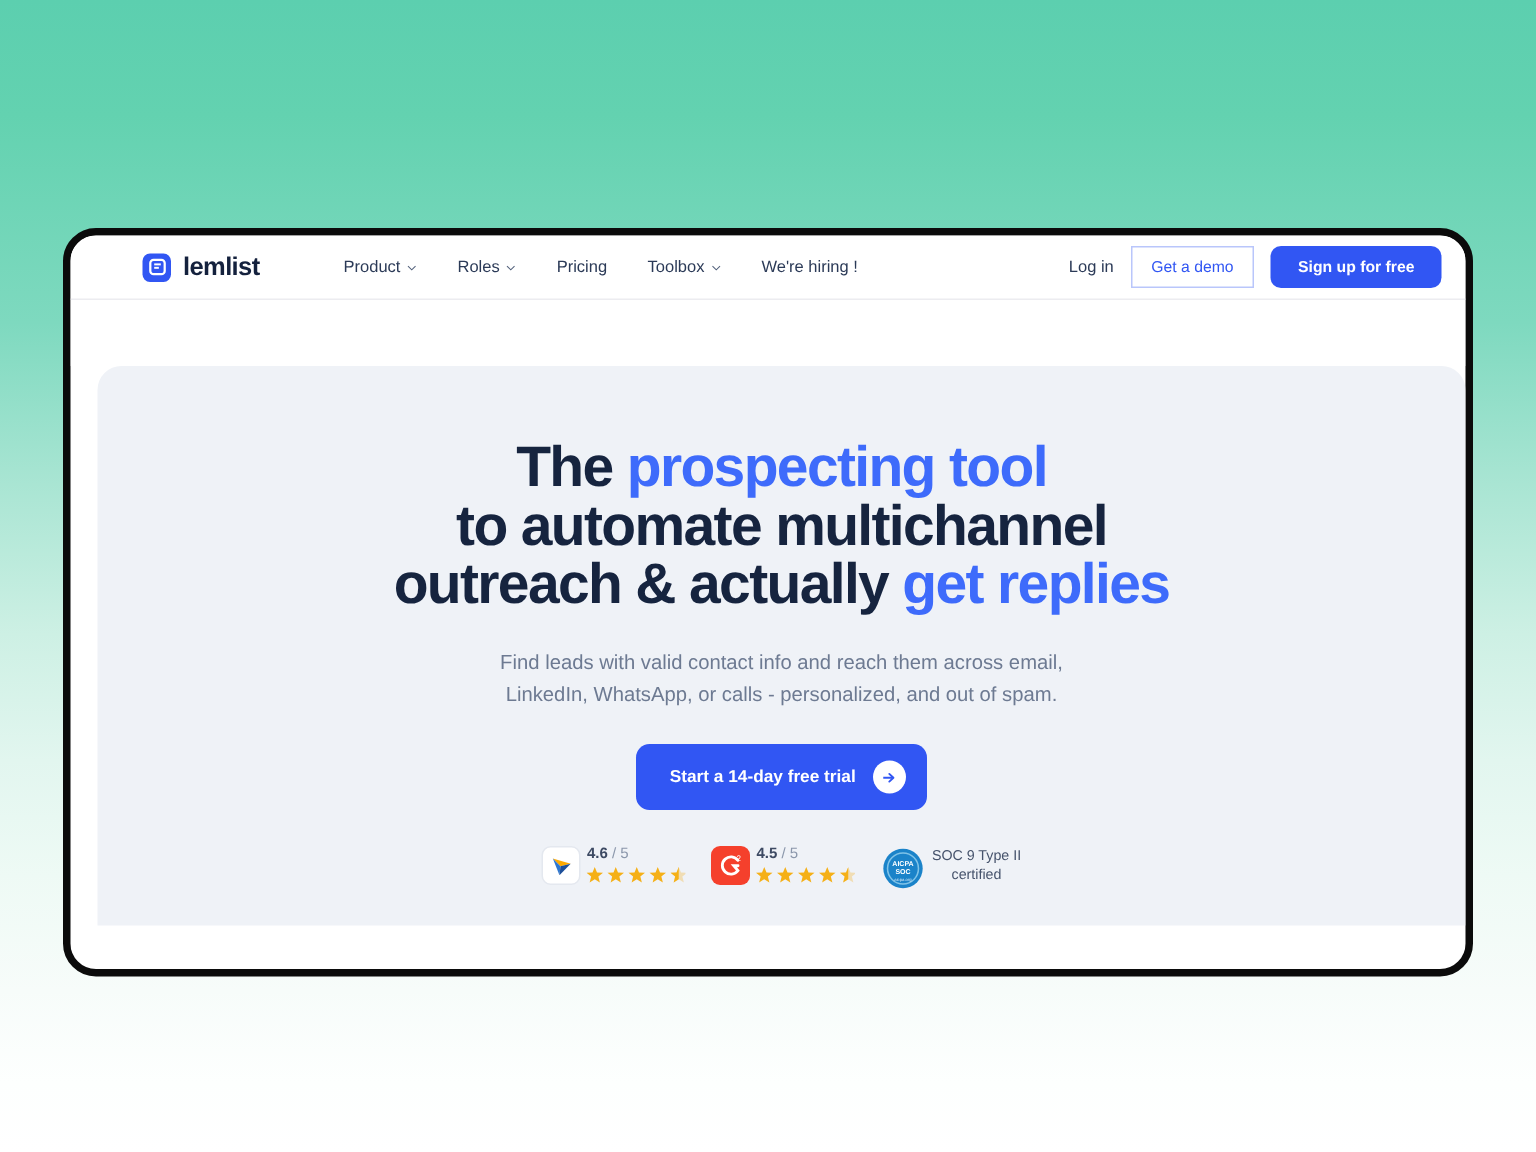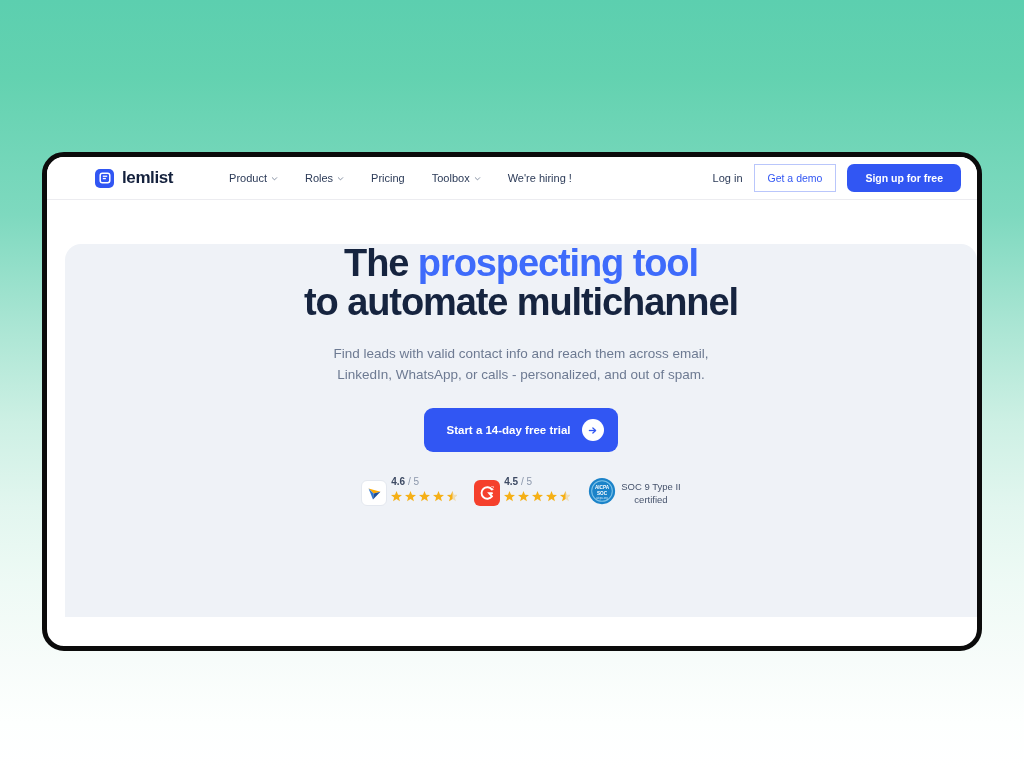--- a/index.html
+++ b/index.html
@@ -139,20 +139,21 @@
   }
 
   
   #hero {
     position: relative;
     margin-left: 18px;
     height: 373px;
     background: #eff2f7;
     border-radius: 16px 16px 0 0;
     text-align: center;
+    padding-top: 49px;
   }
 
   #headline {
     font-size: 38px;
     line-height: 39px;
     font-weight: 700;
     color: #16243f;
     letter-spacing: -1.1px;
   }
   #headline .hl { color: #3e6bfb; }
@@ -194,21 +195,21 @@
   }
 
   
   #badges {
     margin-top: 24px;
     display: flex;
     align-items: center;
     justify-content: center;
     gap: 17px;
   }
-  .badge { display: flex; align-items: flex-end; gap: 4px; }
+  .badge { display: flex; align-items: flex-start; gap: 4px; }
   .badge-icon {
     width: 26px;
     height: 26px;
     border-radius: 6px;
     display: flex;
     align-items: center;
     justify-content: center;
     flex: none;
   }
   .capterra-icon { background: #ffffff; border: 1px solid #e4e8ef; }
@@ -300,20 +301,21 @@
       </div>
     </div>
 
     <div id="sub-nav-gap"></div>
 
     <div id="hero">
 
       <h1 id="headline">
         <span><span>The </span><span class="hl">prospecting tool</span></span><br>
         <span>to automate multichannel</span><br>
+        <span><span>outreach &amp; actually </span><span class="hl">get replies</span></span>
       </h1>
 
       <p id="subhead">
         <span>Find leads with valid contact info and reach them across email,</span><br>
         <span>LinkedIn, WhatsApp, or calls - personalized, and out of spam.</span>
       </p>
 
       <div id="cta-wrap">
         <button id="cta-button">
           <span>Start a 14-day free trial</span>

